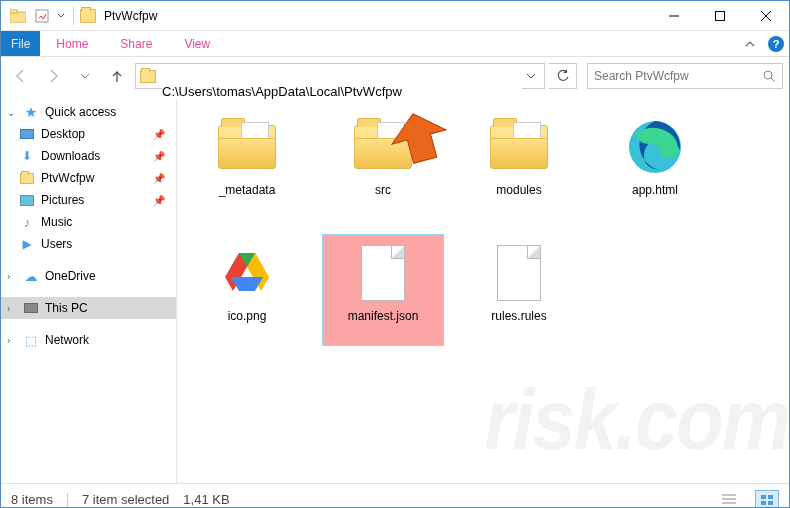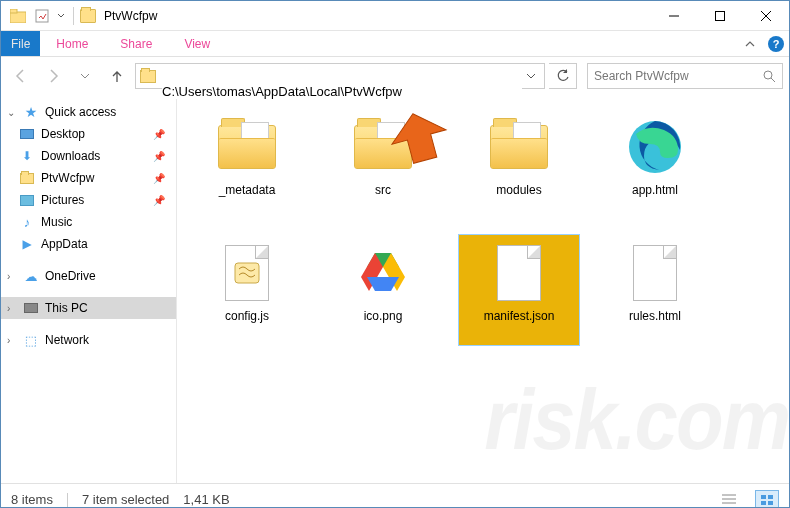--- a/index.html
+++ b/index.html
@@ -47,21 +47,21 @@
 .tree-item.root { padding-left:6px; }
 .tree-item .chev { width:10px; color:#666; font-size:10px; }
 .tree-item .icon { width:16px; height:16px; display:flex; align-items:center; justify-content:center; }
 .tree-item .pin { color:#888; font-size:10px; margin-left:auto; margin-right: 10px; }
 .tree-item.selected { background:#d8d8d8; }
 .tree-group { margin-bottom:10px; }
 
 .content { flex:1; padding:14px 10px; position:relative; }
 .items { display:flex; flex-wrap:wrap; gap:16px; align-content:flex-start; }
 .fitem { width:120px; height:110px; display:flex; flex-direction:column; align-items:center; justify-content:flex-start; padding-top:8px; font-size:12px; text-align:center; }
-.fitem.selected { background:#eab308; outline:1px solid #99d1ff; }
+.fitem.selected { background:#fca5a5; outline:1px solid #99d1ff; }
 .fitem .ficon { width:64px; height:60px; display:flex; align-items:center; justify-content:center; position:relative; }
 .fitem .label { margin-top:6px; max-width:110px; word-wrap:break-word; }
 
 
 .folder-lg { width:58px; height:44px; background:linear-gradient(#ffe79c,#f9cf5a); border-radius:3px; position:relative; border:1px solid #e0b84a; }
 .folder-lg::before { content:""; position:absolute; top:-8px; left:2px; width:22px; height:8px; background:#f9d673; border-radius:2px 2px 0 0; border:1px solid #e0b84a; border-bottom:none; }
 .folder-lg .paper { position:absolute; top:-4px; right:6px; width:28px; height:36px; background:#fff; border:1px solid #ccc; }
 .folder-lg .front { position:absolute; bottom:0; left:0; right:0; height:30px; background:linear-gradient(#ffe08a,#f3c14b); border-radius:2px; border-top:1px solid #e8bb4a; }
 
 
@@ -235,21 +235,21 @@
           </span>
           <span>Pictures</span>
           <span class="pin">📌</span>
         </div>
       <div class="tree-item">
           <span class="icon icon-music">♪</span>
           <span>Music</span>
         </div>
       <div class="tree-item">
           <span class="icon icon-video">▶</span>
-          <span>AppData</span>
+          <span>Users</span>
         </div>
     </div>
     <div class="tree-group">
       <div class="tree-item root">
           <span class="chev">›</span>
           <span class="icon icon-cloud">☁</span>
           <span>OneDrive</span>
         </div>
     </div>
     <div class="tree-group">
@@ -304,31 +304,20 @@
       <div class="fitem">
         <div class="ficon">
           <svg width="58" height="58" viewBox="0 0 58 58">
               <circle cx="29" cy="29" r="26" fill="#3ac1da"></circle>
               <path d="M29 3 A26 26 0 0 1 54 32 Q50 22 36 22 Q18 22 18 38 Q18 50 33 52 A26 26 0 0 1 29 3 Z" fill="#0c59a4"></path>
               <path d="M10 16 Q22 6 38 12 Q52 18 52 32 Q52 40 42 40 Q34 40 34 34 Q34 26 24 26 Q12 26 10 16 Z" fill="#39d693"></path>
             </svg>
         </div>
         <div class="label">app.html</div>
       </div>
-      <div class="fitem">
-        <div class="ficon">
-          <div class="file-lg" style="display:flex;align-items:center;justify-content:center">
-            <svg width="28" height="28" viewBox="0 0 28 28">
-                <rect x="2" y="4" width="24" height="20" rx="3" fill="#fde9a8" stroke="#caa94a"></rect>
-                <path d="M6 10 Q10 6 14 10 Q18 14 22 10 M6 16 Q10 12 14 16 Q18 20 22 16" stroke="#b58a2a" fill="none"></path>
-              </svg>
-          </div>
-        </div>
-        <div class="label">config.js</div>
-      </div>
 
       <div class="fitem">
         <div class="ficon">
           <svg width="48" height="44" viewBox="0 0 48 44">
               <polygon points="16,2 32,2 46,26 2,26" fill="none"></polygon>
               <polygon points="16,2 32,2 40,16 8,16" fill="#34a853"></polygon>
               <polygon points="32,2 46,26 38,40 24,16" fill="#fbbc05"></polygon>
               <polygon points="16,2 2,26 10,40 24,16" fill="#ea4335"></polygon>
               <polygon points="8,26 40,26 32,40 16,40" fill="#4285f4"></polygon>
             </svg>
@@ -338,21 +327,21 @@
       <div class="fitem selected">
         <div class="ficon">
             <div class="file-lg"></div>
           </div>
         <div class="label">manifest.json</div>
       </div>
       <div class="fitem">
         <div class="ficon">
             <div class="file-lg"></div>
           </div>
-        <div class="label">rules.html</div>
+        <div class="label">rules.rules</div>
       </div>
     </div>
 
     <svg class="arrow-callout" width="60" height="56" viewBox="0 0 60 56">
       <polygon points="28,0 56,24 40,24 40,48 16,48 16,24 0,24" fill="#e8651a" stroke="#b34200" stroke-width="1" transform="rotate(-15 28 24)"></polygon>
     </svg>
   </div>
 </div>
 
 <div class="statusbar">

